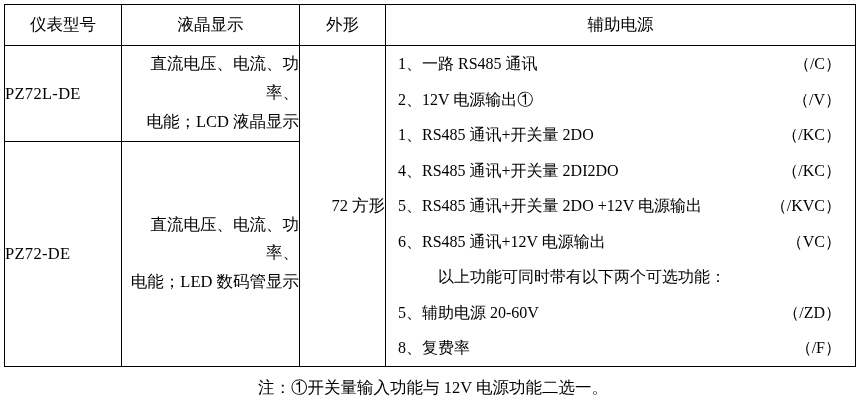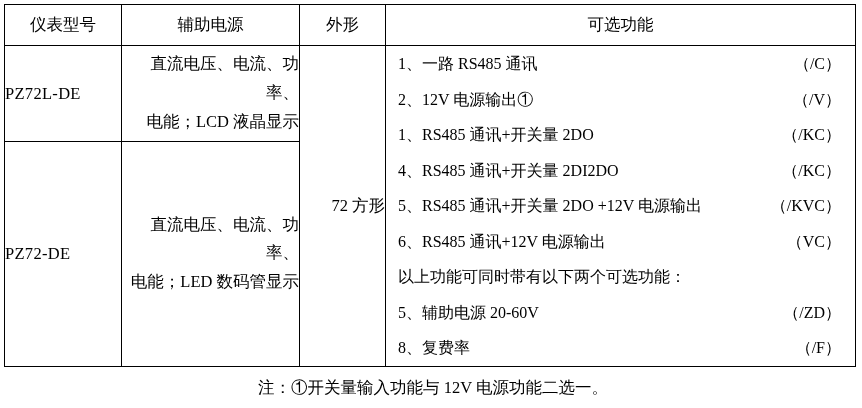--- a/index.html
+++ b/index.html
@@ -77,20 +77,21 @@
   }
   .opt-row .label {
     text-align: left;
   }
   .opt-row .code {
     text-align: right;
     padding-left: 10px;
   }
   .opt-row.note-row .label {
     white-space: nowrap;
+    margin-left: 40px;
   }
   .footnote {
     position: absolute;
     left: 0;
     top: 372px;
     width: 862px;
     text-align: center;
     font-size: 16.5px;
     line-height: 1.4;
   }
@@ -108,23 +109,23 @@
   <table class="spec">
     <colgroup>
       <col class="col-model">
       <col class="col-basic">
       <col class="col-shape">
       <col class="col-opt">
     </colgroup>
     <thead>
       <tr>
         <td>仪表型号</td>
+        <td>液晶显示</td>
+        <td>外形</td>
         <td>辅助电源</td>
-        <td>外形</td>
-        <td>可选功能</td>
       </tr>
     </thead>
     <tbody>
       <tr style="height:78px;">
         <td class="model-cell">PZ72L-DE</td>
         <td class="basic-cell">
           <div>直流电压、电流、功率、</div>
           <div>电能；LCD 液晶显示</div>
         </td>
         <td class="shape-cell" rowspan="2">72 方形</td>

